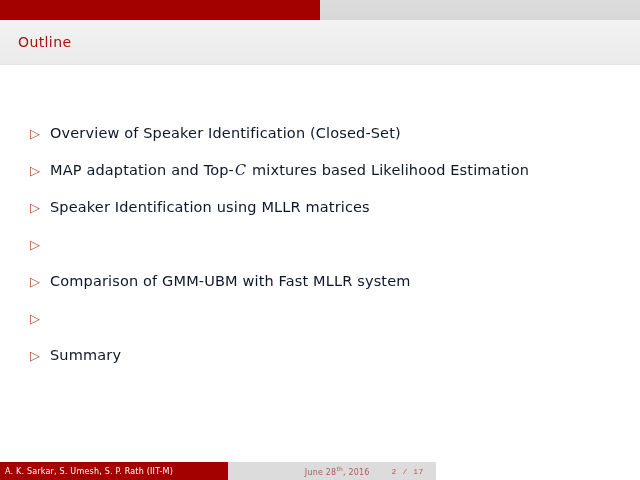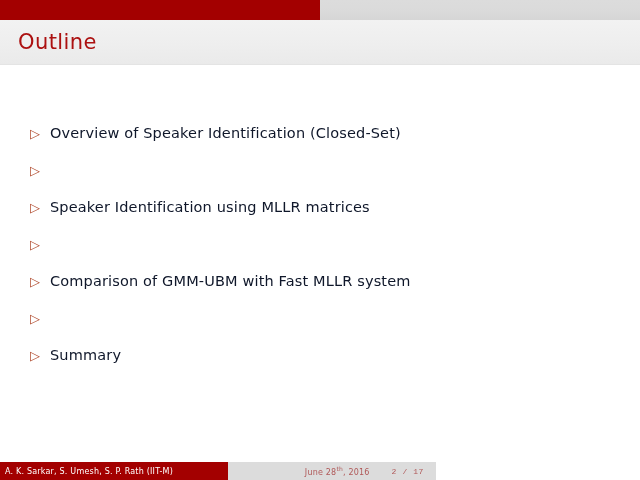--- a/index.html
+++ b/index.html
@@ -59,21 +59,21 @@
     top: 64px;
     width: 640px;
     height: 1px;
     background: #e4e4e4;
   }
   .slide-title {
     position: absolute;
     left: 18px;
     top: 28px;
     font-family: "DejaVu Sans", sans-serif;
-    font-size: 21px;
+    font-size: 14px;
     font-weight: 400;
     letter-spacing: 0.4px;
     color: #ac1111;
     line-height: 28px;
     white-space: nowrap;
   }
 
   
   .content {
     position: absolute;
@@ -196,20 +196,21 @@
   <div class="content">
     <div class="itemize">
 
       <div class="item">
         <span class="bullet">▷</span>
         <span class="item-text"><span>Overview of Speaker Identification (Closed-Set)</span></span>
       </div>
 
       <div class="item">
         <span class="bullet">▷</span>
+        <span class="item-text"><span>MAP adaptation and Top-</span><span class="mathit">C</span><span> mixtures based Likelihood Estimation</span></span>
       </div>
 
       <div class="item">
         <span class="bullet">▷</span>
         <span class="item-text"><span>Speaker Identification using MLLR matrices</span></span>
       </div>
 
       <div class="item">
         <span class="bullet">▷</span>
       </div>

